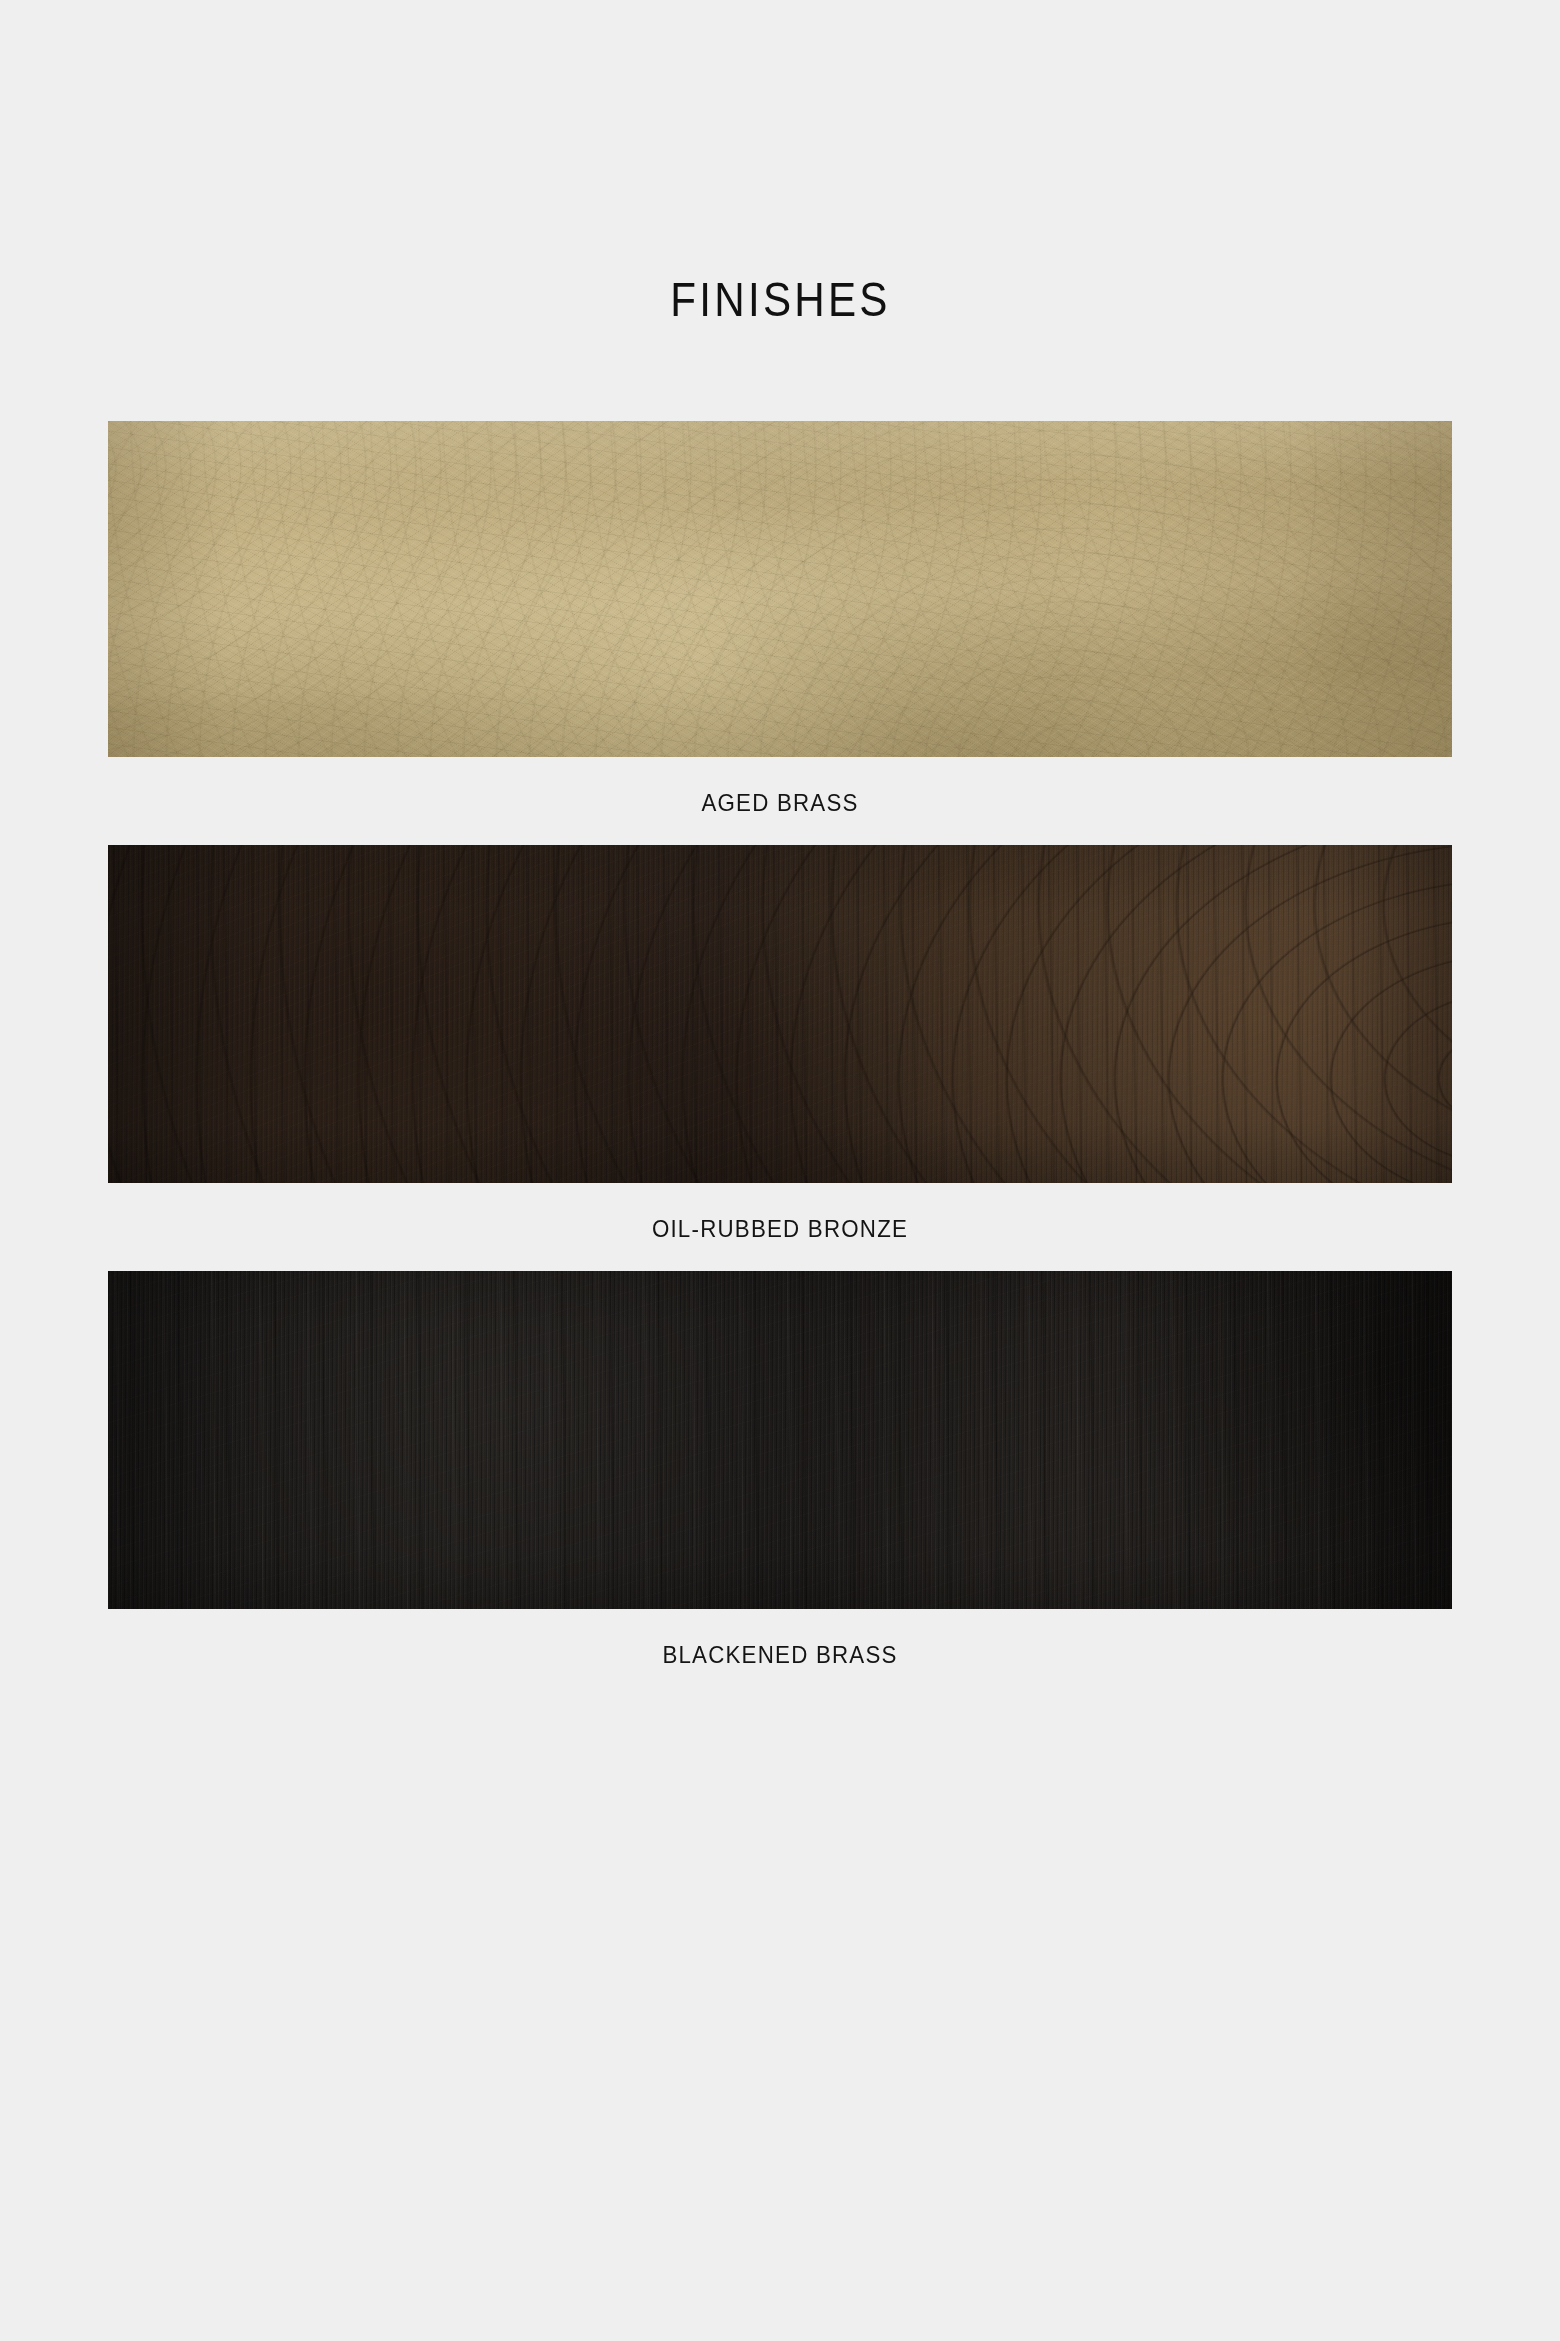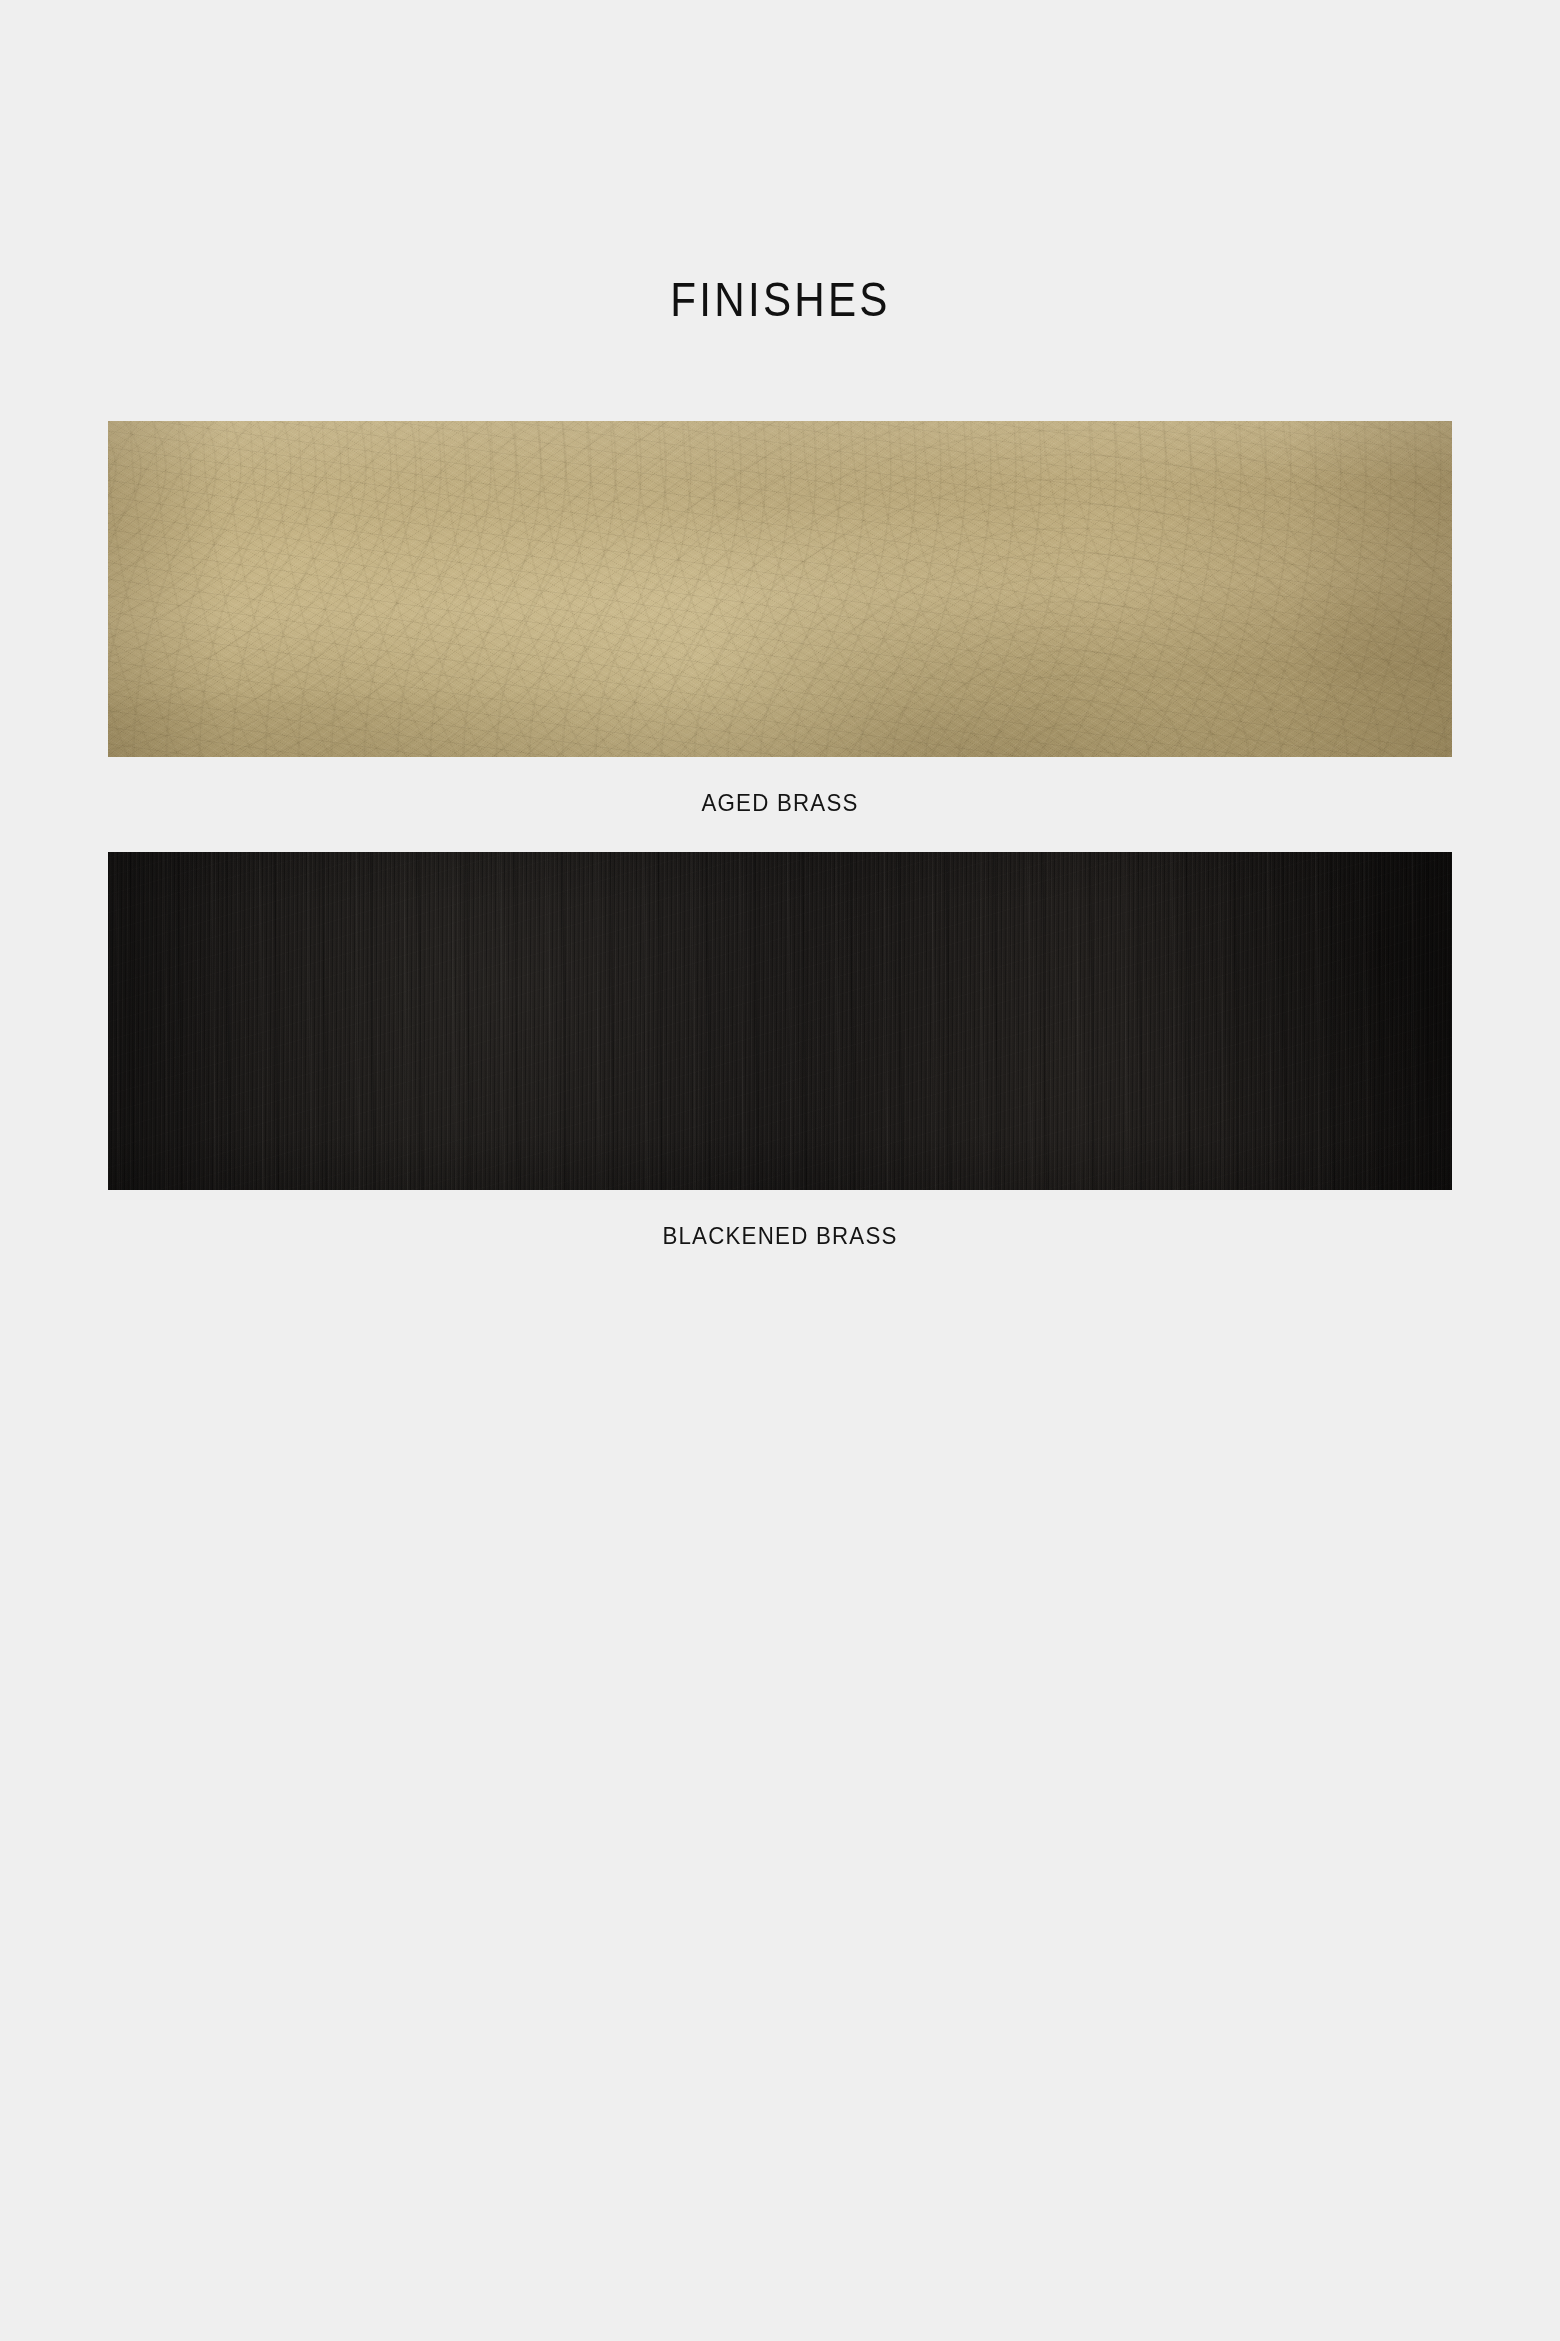--- a/index.html
+++ b/index.html
@@ -44,21 +44,21 @@
   .swatch-list {
     position: absolute;
     top: 421px;
     left: 108px;
     width: 1344px;
   }
 
   .swatch-row {
     position: relative;
     width: 1344px;
-    margin-bottom: 7px;
+    margin-bottom: 0;
   }
 
   .swatch-tile {
     position: relative;
     width: 1344px;
     height: 336px;
     overflow: hidden;
     background: #b5a379;
   }
 
@@ -420,20 +420,32 @@
         <div class="swirl"></div>
         <div class="scratch-a"></div>
         <div class="scratch-b"></div>
         <div class="scratch-c"></div>
         <div class="grain"></div>
         <div class="vignette"></div>
       </div>
       <div class="swatch-label">AGED BRASS</div>
     </div>
 
+    <div class="swatch-row">
+      <div class="swatch-tile bronze">
+        <div class="base"></div>
+        <div class="vgrain"></div>
+        <div class="vgrain2"></div>
+        <div class="scratch-arc"></div>
+        <div class="scratch-fine"></div>
+        <div class="grain"></div>
+        <div class="vignette"></div>
+      </div>
+      <div class="swatch-label">OIL-RUBBED BRONZE</div>
+    </div>
 
     <div class="swatch-row">
       <div class="swatch-tile blackened">
         <div class="base"></div>
         <div class="vgrain"></div>
         <div class="vgrain2"></div>
         <div class="scratch-fine"></div>
         <div class="grain"></div>
         <div class="vignette"></div>
       </div>

